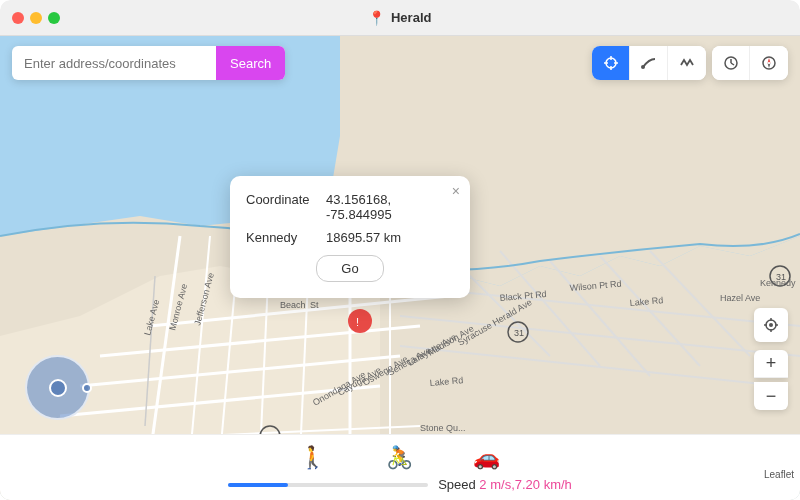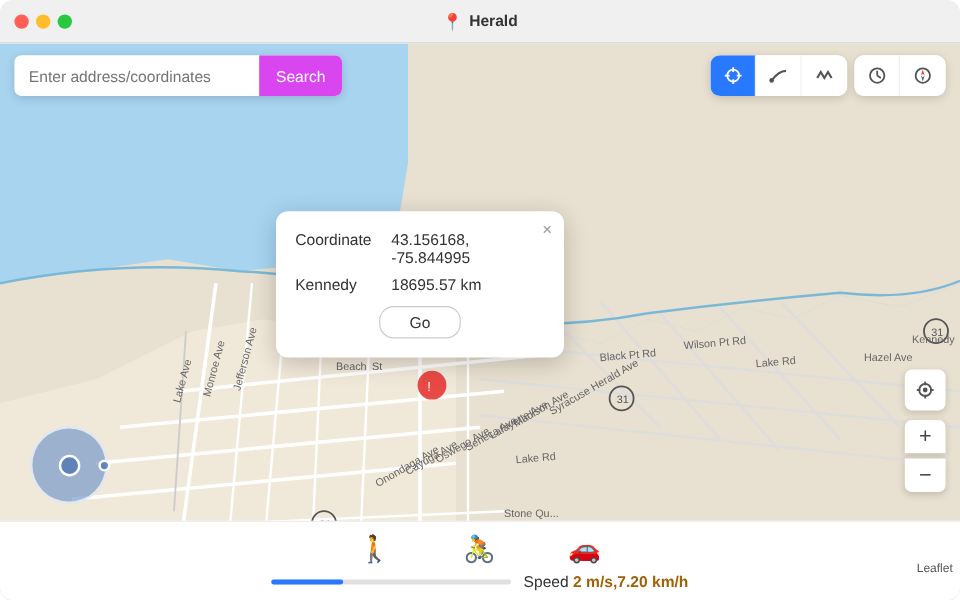--- a/index.html
+++ b/index.html
@@ -219,22 +219,22 @@
       width: 30%;
       height: 100%;
       background: #2979ff;
       border-radius: 2px;
     }
     .speed-label {
       font-size: 13px;
       color: #333;
     }
     .speed-value {
-      color: #a16207;
-      font-weight: 700;
+      color: #ec4899;
+      font-weight: 400;
     }
 
     
     .compass {
       position: absolute;
       bottom: 80px;
       left: 25px;
       width: 65px;
       height: 65px;
       border-radius: 50%;

